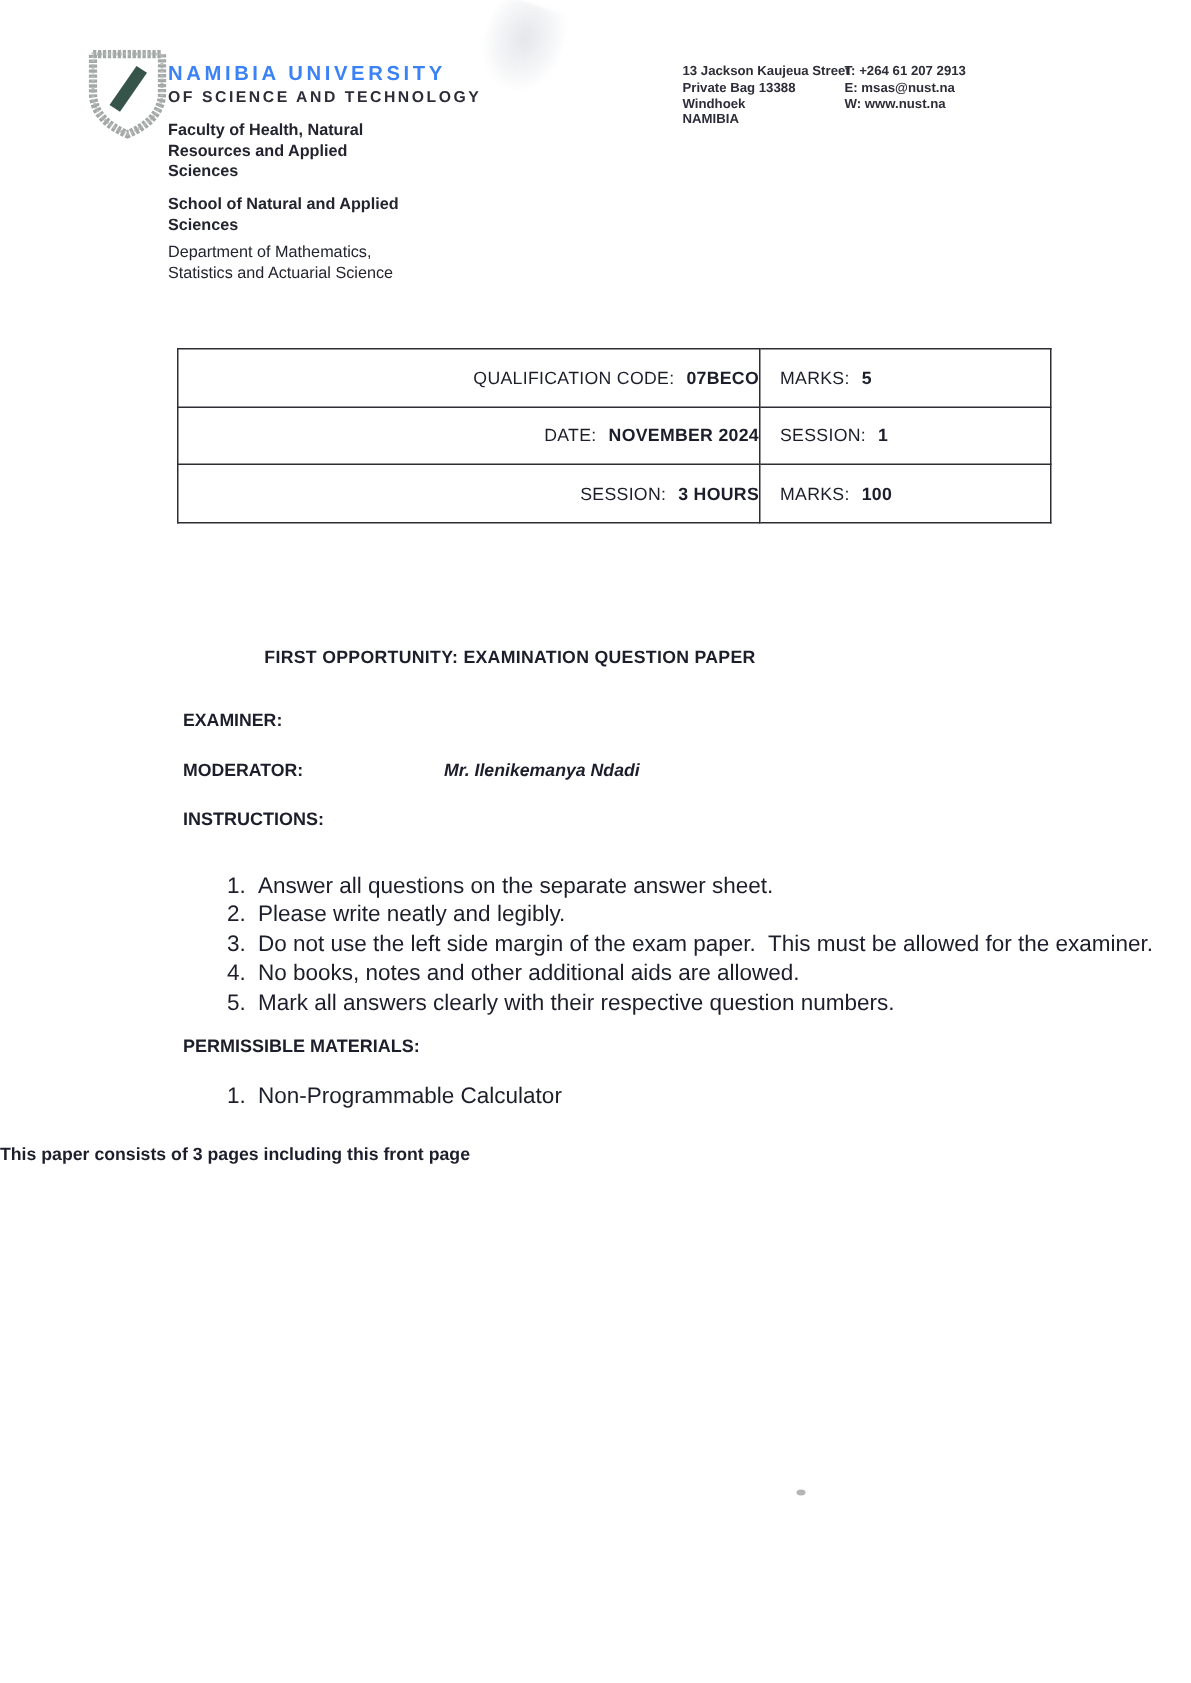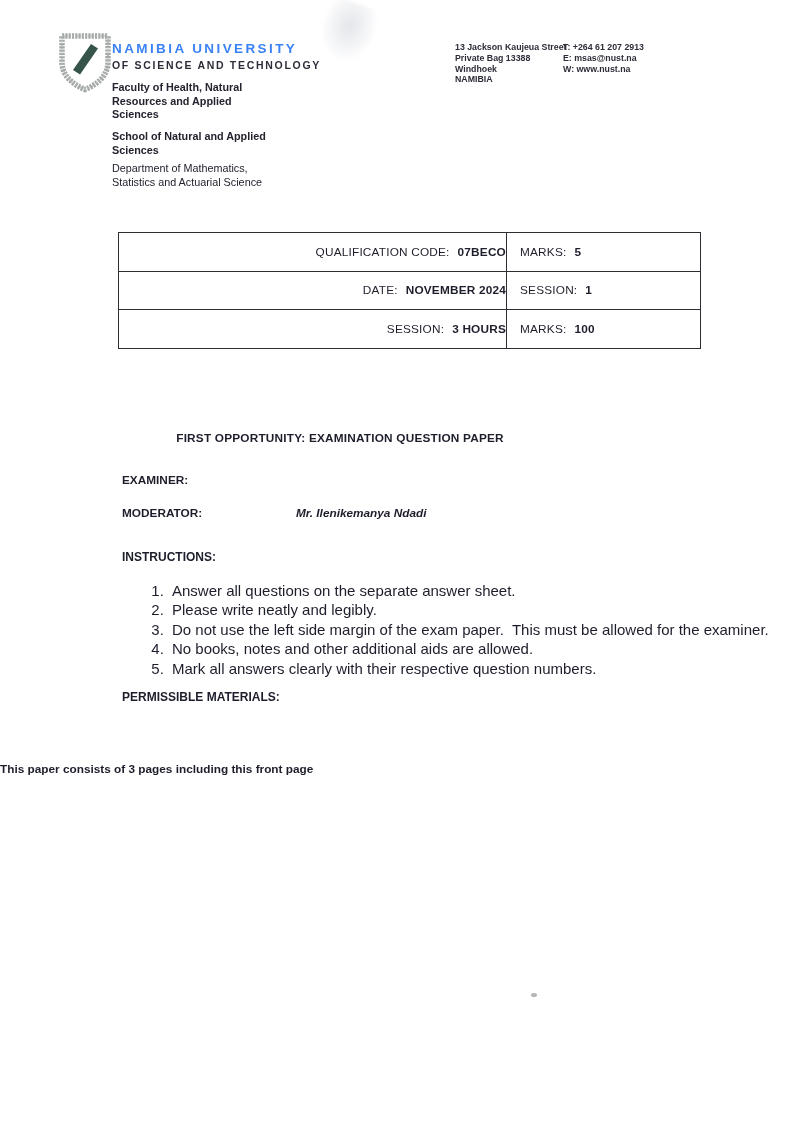--- a/index.html
+++ b/index.html
@@ -66,21 +66,21 @@
   .opportunity {
     position: absolute; left: 0; top: 431px; width: 680px;
     text-align: center; font-size: 11.8px; font-weight: bold; letter-spacing: 0.2px;
   }
   .staff-label { position: absolute; left: 122px; font-size: 11.8px; font-weight: bold; }
   .staff-value { position: absolute; left: 296px; font-size: 11.8px; font-weight: bold; font-style: italic; }
   .y-exam { top: 473px; }
   .y-mod { top: 506px; }
   
   .sec-heading { position: absolute; left: 122px; font-size: 12px; font-weight: bold; }
-  .y-instr { top: 550px; }
+  .y-instr { top: 539px; }
   .y-perm { top: 690px; }
   ol.numlist {
     position: absolute; left: 148px; margin: 0; padding-left: 20px;
     font-size: 15px; line-height: 19.4px; color: #1d1e2b;
   }
   ol.numlist li { white-space: pre-wrap; padding-left: 4px; }
   .y-instr-list { top: 581px; }
   .y-perm-list { top: 721px; width: 400px; }
   .footer-note {
     position: absolute; left: 0; top: 762px; width: 794px;
@@ -158,16 +158,19 @@
   <div class="sec-heading y-instr">INSTRUCTIONS:</div>
   <ol class="numlist y-instr-list">
     <li>Answer all questions on the separate answer sheet.</li>
     <li>Please write neatly and legibly.</li>
     <li>Do not use the left side margin of the exam paper.  This must be allowed for the examiner.</li>
     <li>No books, notes and other additional aids are allowed.</li>
     <li>Mark all answers clearly with their respective question numbers.</li>
   </ol>
 
   <div class="sec-heading y-perm">PERMISSIBLE MATERIALS:</div>
+  <ol class="numlist y-perm-list">
+    <li>Non-Programmable Calculator</li>
+  </ol>
 
   <div class="footer-note">This paper consists of 3 pages including this front page</div>
 
 </div>
 
 </body></html>

